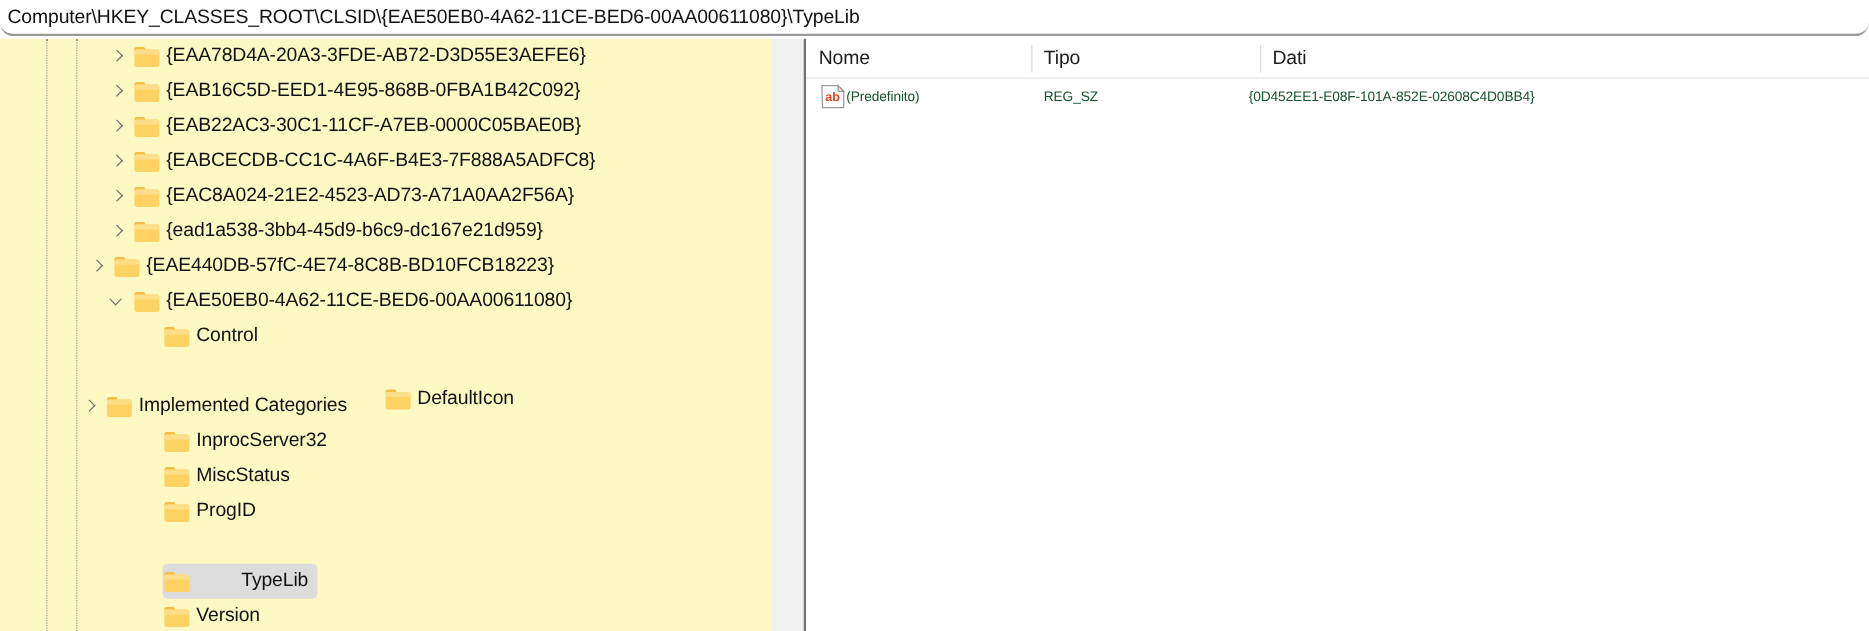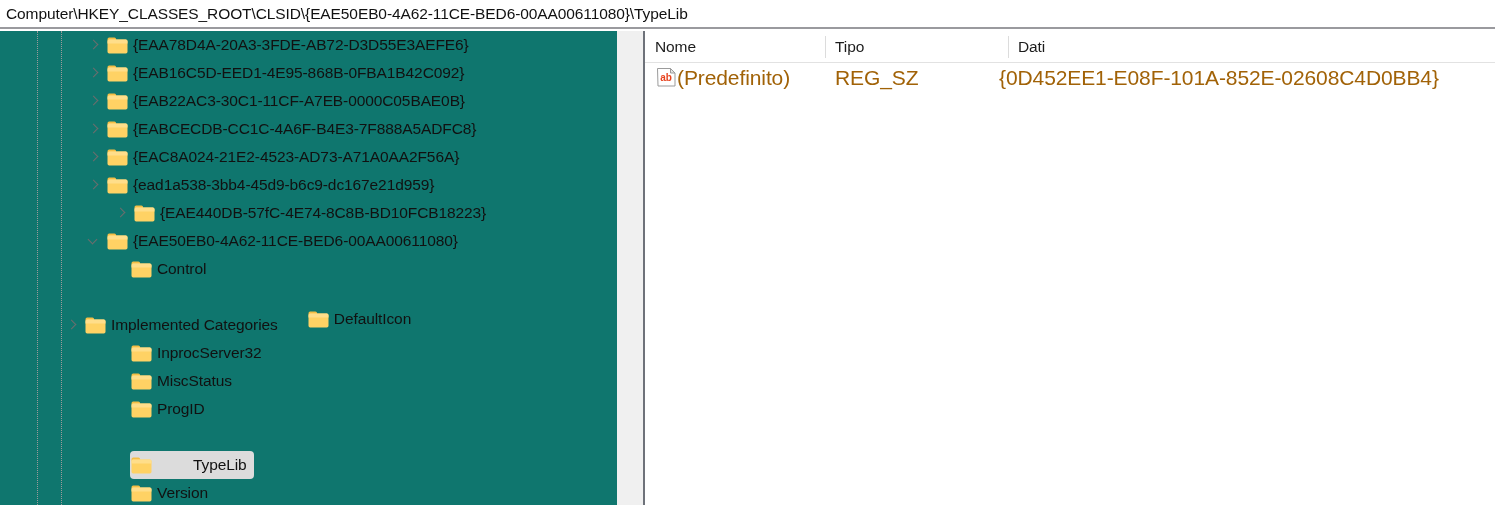--- a/index.html
+++ b/index.html
@@ -27,37 +27,38 @@
   #address-bar {
     position: absolute;
     left: 0; top: 0;
     width: 1495px;
     height: 29px;
     background: #ffffff;
     border-bottom: 2px solid #9a9a9e;
     box-sizing: border-box;
     display: flex;
     align-items: center;
+    border-radius: 11px;
   }
   #address-text {
     padding-left: 6px;
     font-size: 15.5px;
     line-height: 19px;
     letter-spacing: -0.1px;
     color: #111111;
     white-space: nowrap;
   }
 
   
   #tree-pane {
     position: absolute;
     left: 0; top: 31px;
     width: 617px;
     height: 474px;
-    background: #0f766e;
+    background: #fef9c3;
     overflow: hidden;
   }
   #tree-list {
     position: relative;
     width: 617px;
   }
 
   .tree-row {
     position: relative;
     height: 28px;
@@ -182,23 +183,23 @@
   }
 
   .value-row {
     position: relative;
     height: 29px;
     display: flex;
     align-items: center;
   }
   .vcell {
     position: absolute;
-    font-size: 21px;
+    font-size: 11px;
     letter-spacing: -0.1px;
-    color: #a16207;
+    color: #14532d;
     white-space: nowrap;
   }
   .vicon {
     position: absolute;
     left: 11px;
     top: 4px;
     width: 21px;
     height: 21px;
   }
 </style>
@@ -286,21 +287,21 @@
             <span class="folder">
               <svg width="21" height="17" viewBox="0 0 21 17">
                 <path d="M0.5 2.2 a1.7 1.7 0 0 1 1.7-1.7 h5.2 a1.7 1.7 0 0 1 1.7 1.7 v1.6 h-8.6 z" fill="#F4BE45"></path>
                 <path d="M0.5 4.2 a1.7 1.7 0 0 1 1.7-1.7 h16.6 a1.7 1.7 0 0 1 1.7 1.7 v10.6 a1.7 1.7 0 0 1 -1.7 1.7 h-16.6 a1.7 1.7 0 0 1 -1.7 -1.7 z" fill="#FFD264"></path>
                 <path d="M0.5 4.2 a1.7 1.7 0 0 1 1.7-1.7 h16.6 a1.7 1.7 0 0 1 1.7 1.7 v2.4 h-20 z" fill="#FFDE8A"></path>
               </svg>
             </span>
             <span class="tree-label">{ead1a538-3bb4-45d9-b6c9-dc167e21d959}</span>
           </span>
         </div>
-        <div class="tree-row" style="padding-left: 111px; align-items: center;">
+        <div class="tree-row" style="padding-left: 68px; align-items: center;">
           <span class="chev has"></span>
           <span class="sel-wrap">
             <span class="folder">
               <svg width="21" height="17" viewBox="0 0 21 17">
                 <path d="M0.5 2.2 a1.7 1.7 0 0 1 1.7-1.7 h5.2 a1.7 1.7 0 0 1 1.7 1.7 v1.6 h-8.6 z" fill="#F4BE45"></path>
                 <path d="M0.5 4.2 a1.7 1.7 0 0 1 1.7-1.7 h16.6 a1.7 1.7 0 0 1 1.7 1.7 v10.6 a1.7 1.7 0 0 1 -1.7 1.7 h-16.6 a1.7 1.7 0 0 1 -1.7 -1.7 z" fill="#FFD264"></path>
                 <path d="M0.5 4.2 a1.7 1.7 0 0 1 1.7-1.7 h16.6 a1.7 1.7 0 0 1 1.7 1.7 v2.4 h-20 z" fill="#FFDE8A"></path>
               </svg>
             </span>
             <span class="tree-label">{EAE440DB-57fC-4E74-8C8B-BD10FCB18223}</span>

